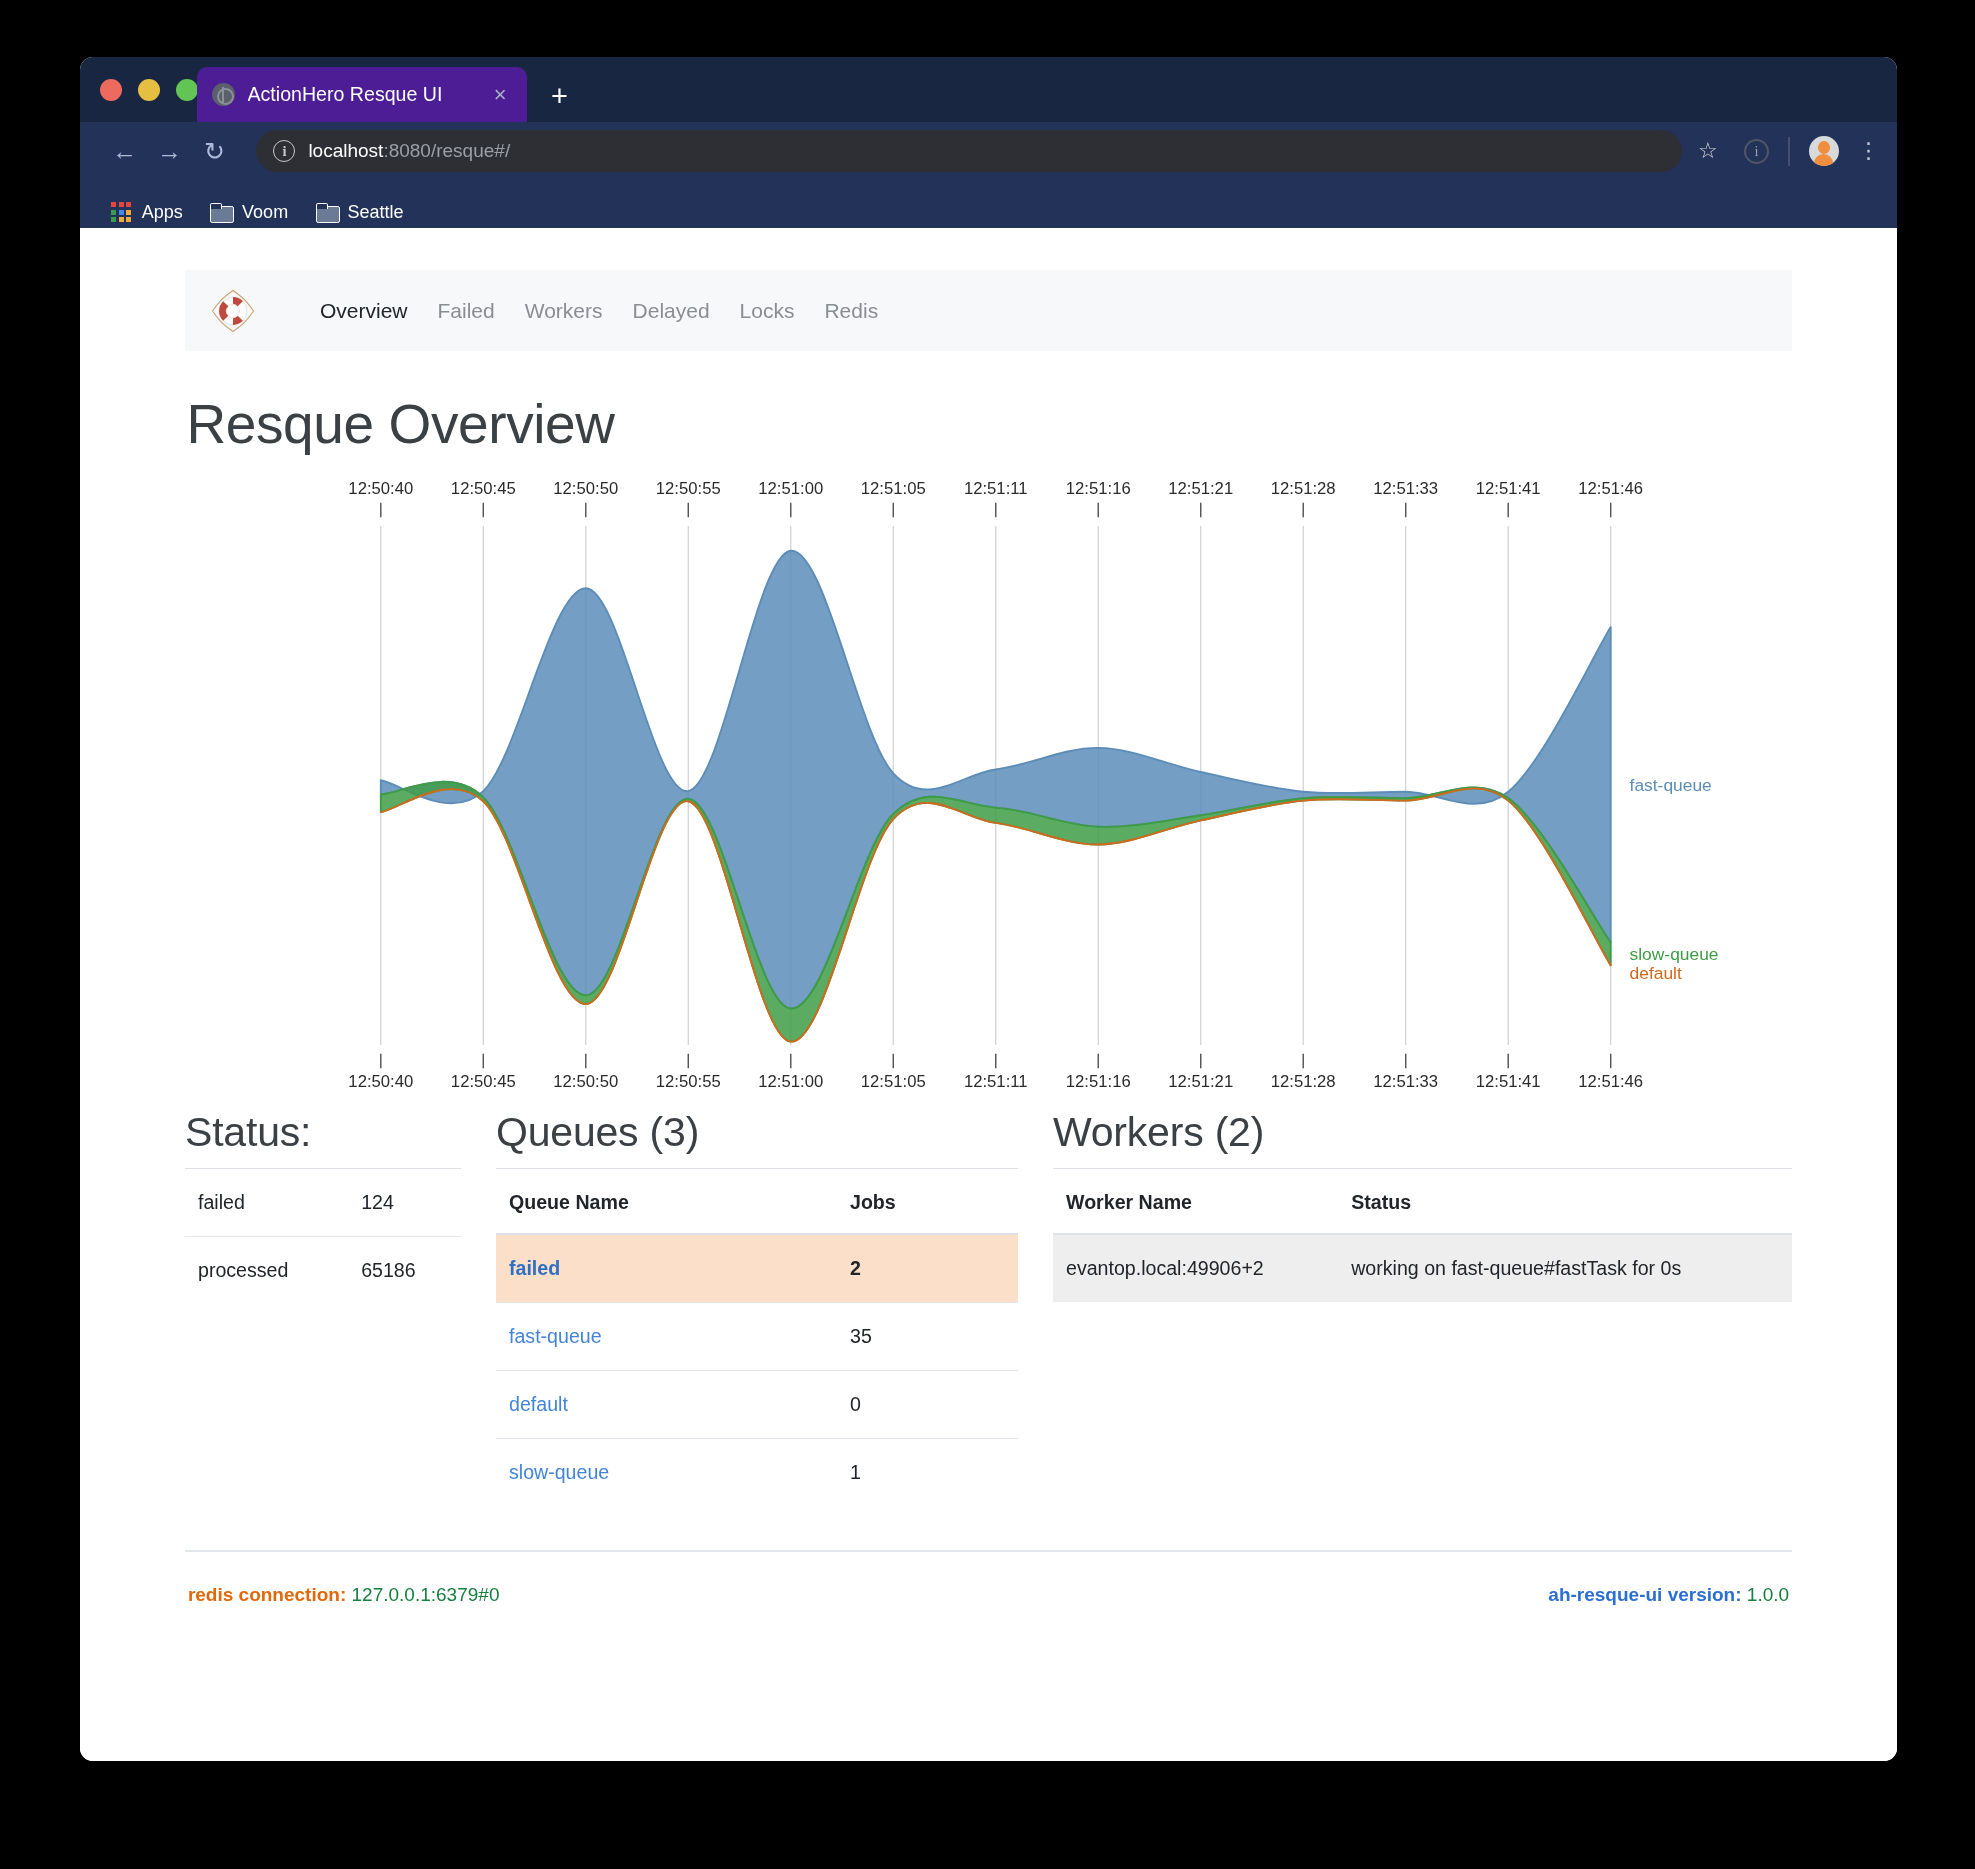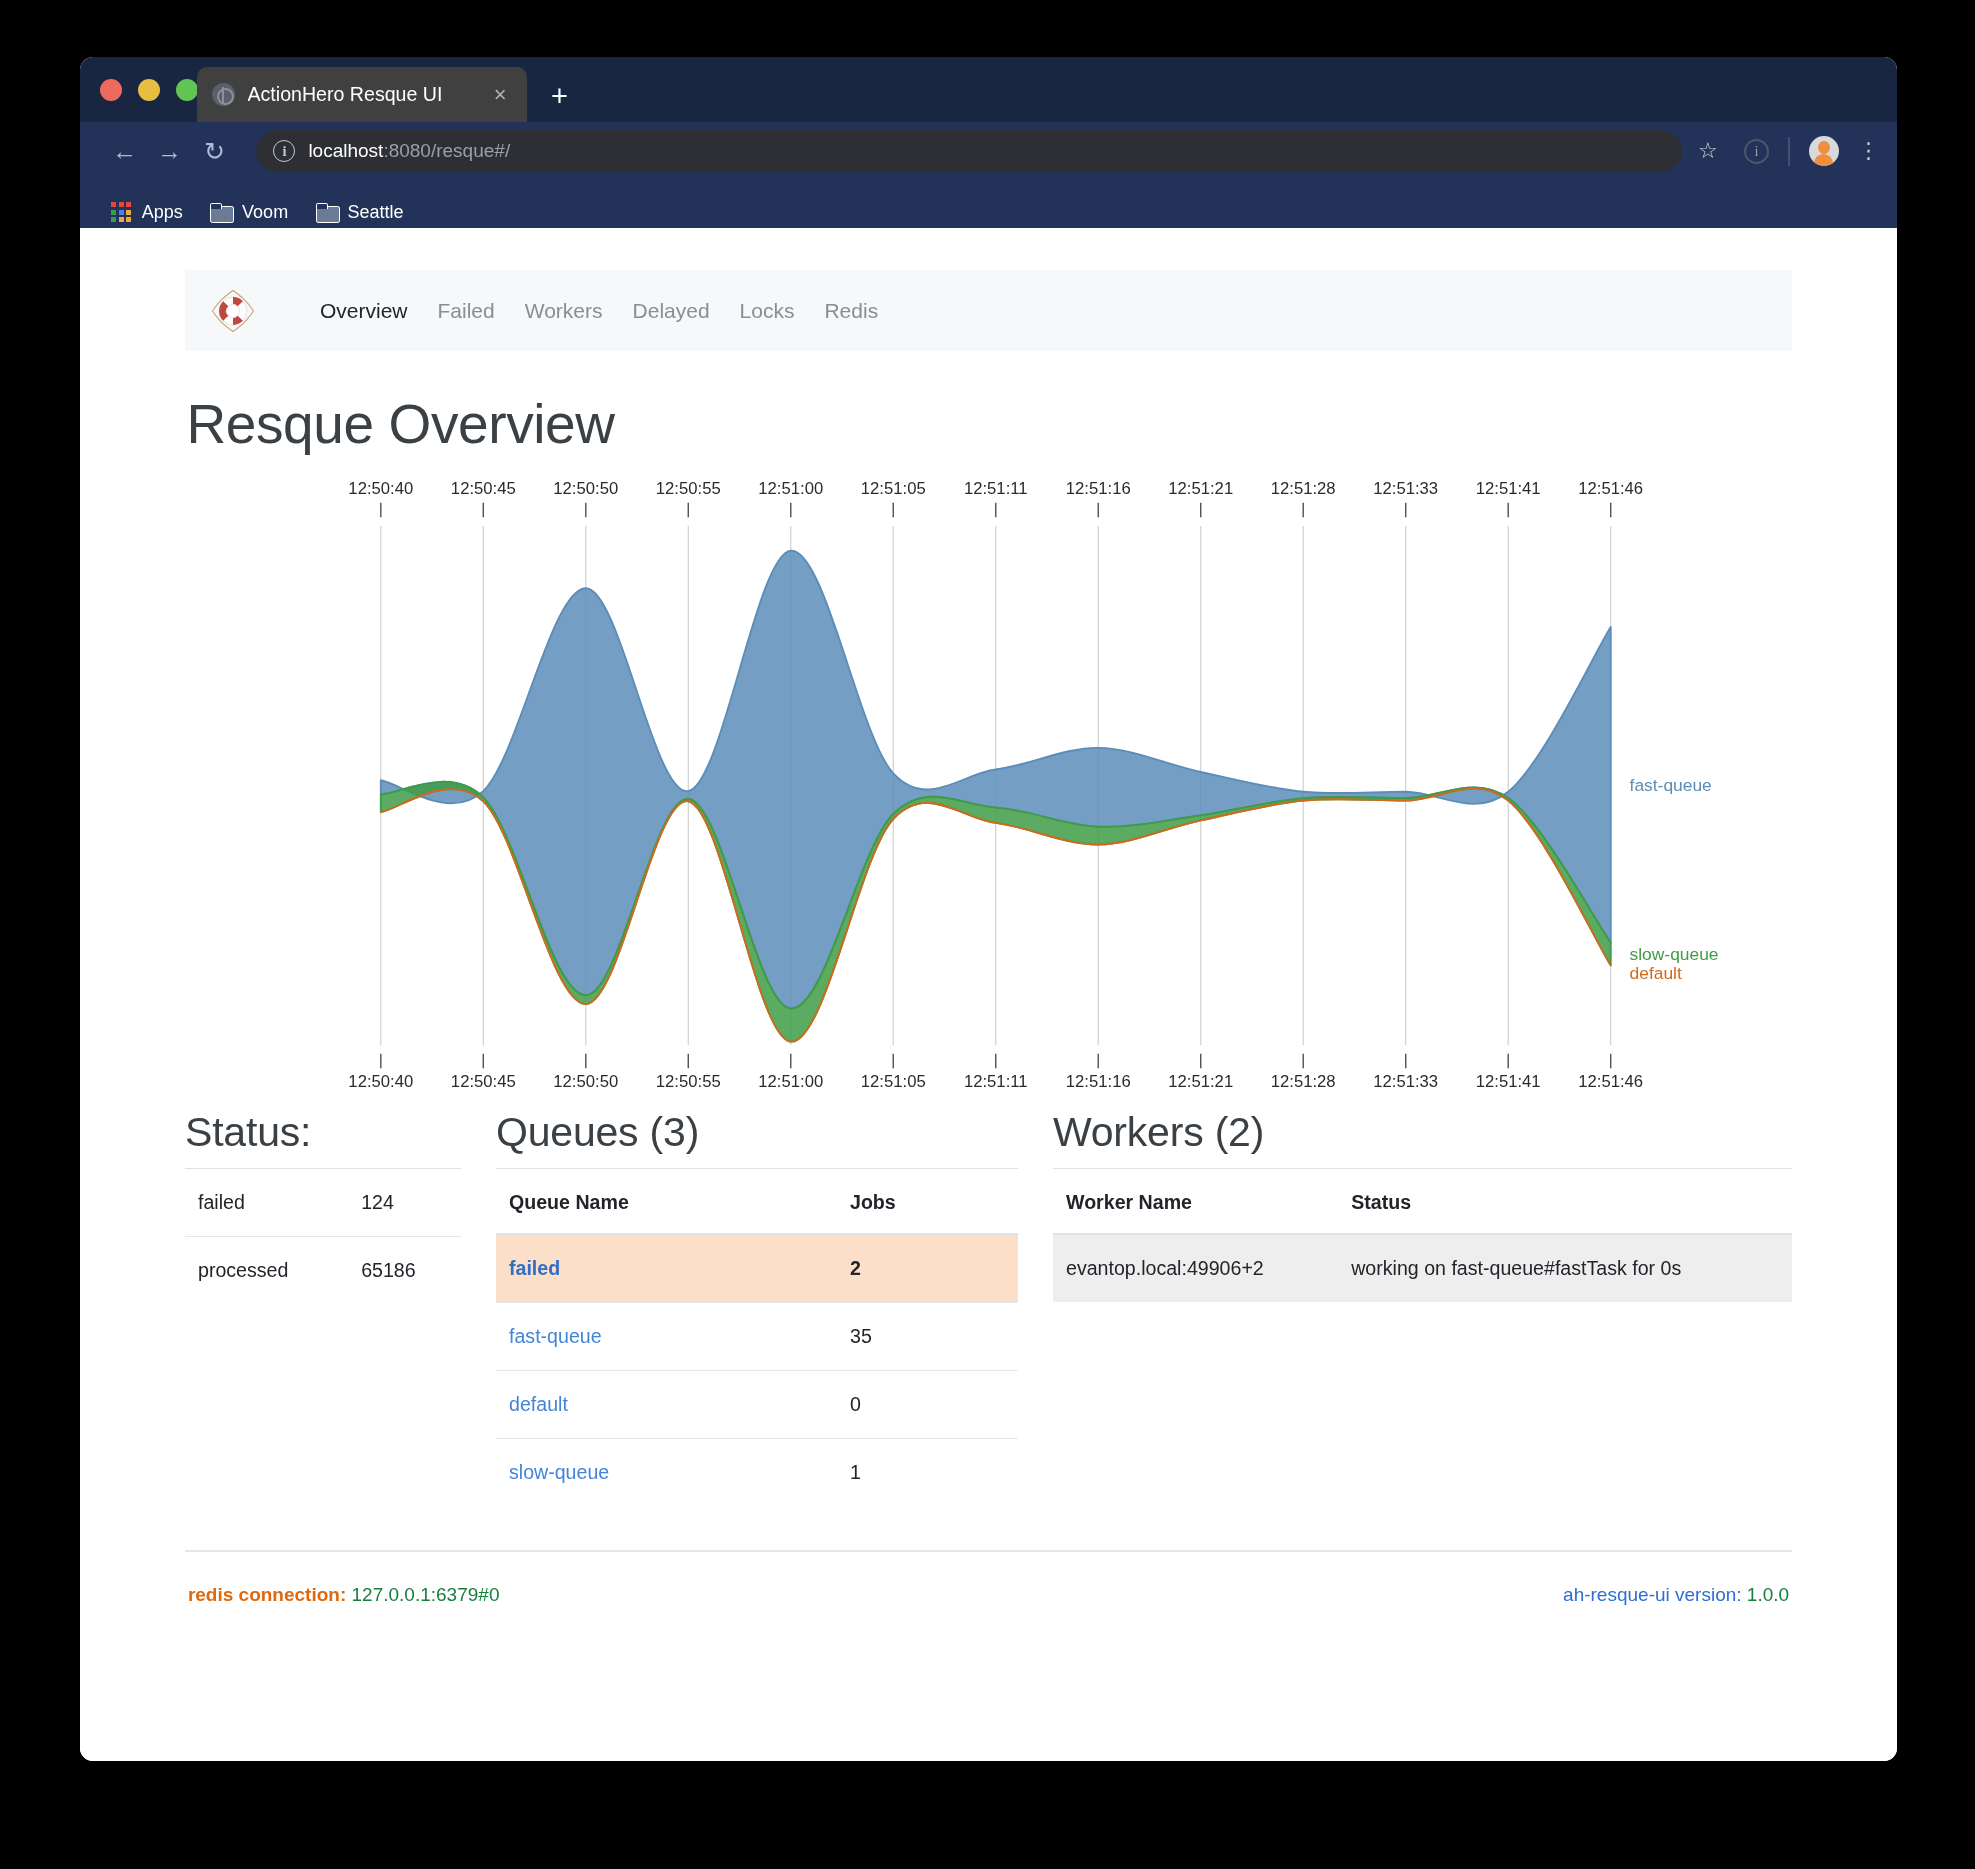--- a/index.html
+++ b/index.html
@@ -35,21 +35,21 @@
   }
   .dot { width: 22px; height: 22px; border-radius: 50%; }
   .dot.red { background: #ee6a5f; }
   .dot.yellow { background: #e5be42; }
   .dot.green { background: #61c454; }
 
   .tab {
     position: absolute;
     left: 117px; top: 10px;
     width: 330px; height: 55px;
-    background: #404040;
+    background: #4c1d95;
     border-radius: 10px 10px 0 0;
     display: flex; align-items: center;
     padding: 0 14.5px;
   }
   .tab-favicon {
     width: 23px; height: 23px;
     border-radius: 50%;
     background: #5b5f6b;
     margin-right: 13px;
     position: relative;
@@ -281,21 +281,21 @@
   .col-status { }
 
   
   .footer-rule { height: 1.5px; background: #e3e6ea; margin-top: 44px; }
   .footer {
     display: flex; justify-content: space-between; align-items: center;
     padding: 32px 2.9px 0 2.9px;
     font-size: 19px;
   }
   .foot-label-orange { color: #e2690b; font-weight: bold; }
-  .foot-label-blue { color: #2b6fd4; font-weight: normal; }
+  .foot-label-blue { color: #2b6fd4; font-weight: bold; }
   .foot-value { color: #15803d; }
 </style>
 </head>
 <body>
 
 <div class="browser-window">
 
   <div class="tab-strip">
     <div class="traffic-lights">
       <span class="dot red"></span>

